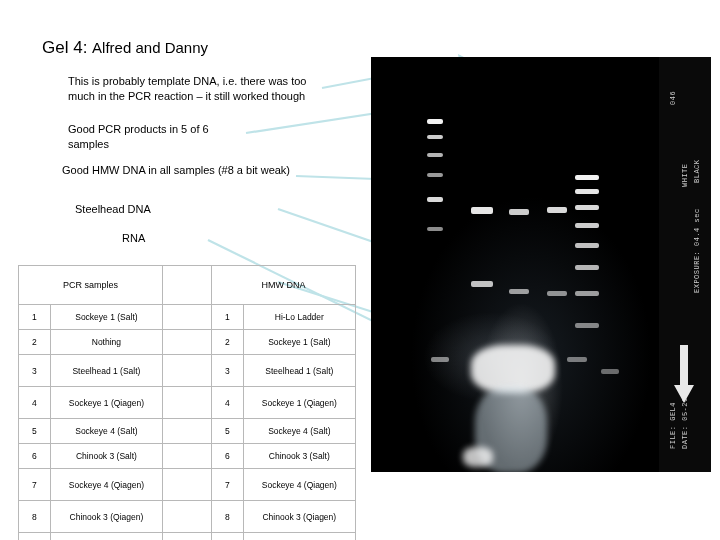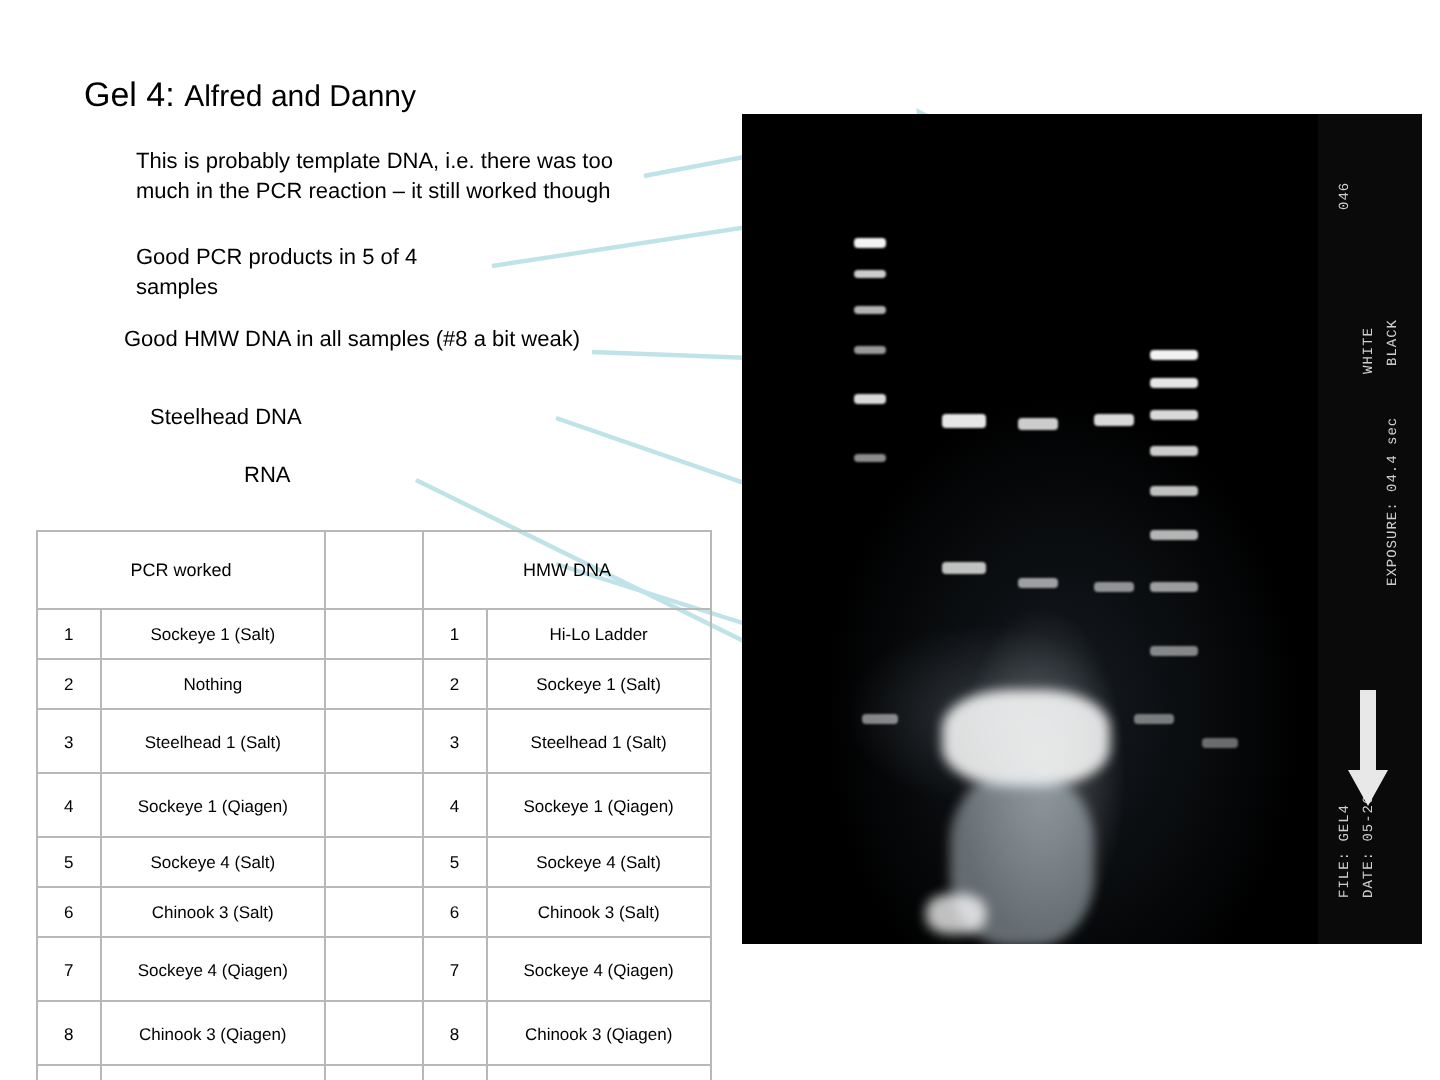--- a/index.html
+++ b/index.html
@@ -159,21 +159,21 @@
 <body>
 
 <div class="slide">
 
   <div class="title">
     <span class="bold">Gel 4:</span>
     <span class="rest">Alfred and Danny</span>
   </div>
 
   <div class="ann" id="ann-template">This is probably template DNA, i.e. there was too much in the PCR reaction – it still worked though</div>
-  <div class="ann" id="ann-pcr">Good PCR products in 5 of 4 samples</div>
+  <div class="ann" id="ann-pcr">Good PCR products in 5 of 6 samples</div>
   <div class="ann" id="ann-hmw">Good HMW DNA in all samples (#8 a bit weak)</div>
   <div class="ann" id="ann-degraded">Steelhead DNA</div>
   <div class="ann" id="ann-rna">RNA</div>
 
   <svg class="leaders">
     <g stroke="#bfe3e8" stroke-width="2.2" fill="none">
       <line x1="322" y1="88" x2="470" y2="60"></line>
       <line x1="246" y1="133" x2="475" y2="98"></line>
       <line x1="296" y1="176" x2="482" y2="183"></line>
       <line x1="278" y1="209" x2="440" y2="265"></line>
@@ -193,21 +193,21 @@
   <table class="tbl">
     <colgroup>
       <col class="col-num">
         <col class="col-name">
         <col class="col-gap">
         <col class="col-num">
         <col class="col-name">
     </colgroup>
     <tbody>
       <tr class="hdr">
-        <td colspan="2">PCR worked</td>
+        <td colspan="2">PCR samples</td>
         <td></td>
         <td colspan="2">HMW DNA</td>
       </tr>
     <tr>
           <td>1</td>
           <td>Sockeye 1 (Salt)</td>
           <td class="col-gap"></td>
           <td>1</td>
           <td>Hi-Lo Ladder</td>
         </tr>

